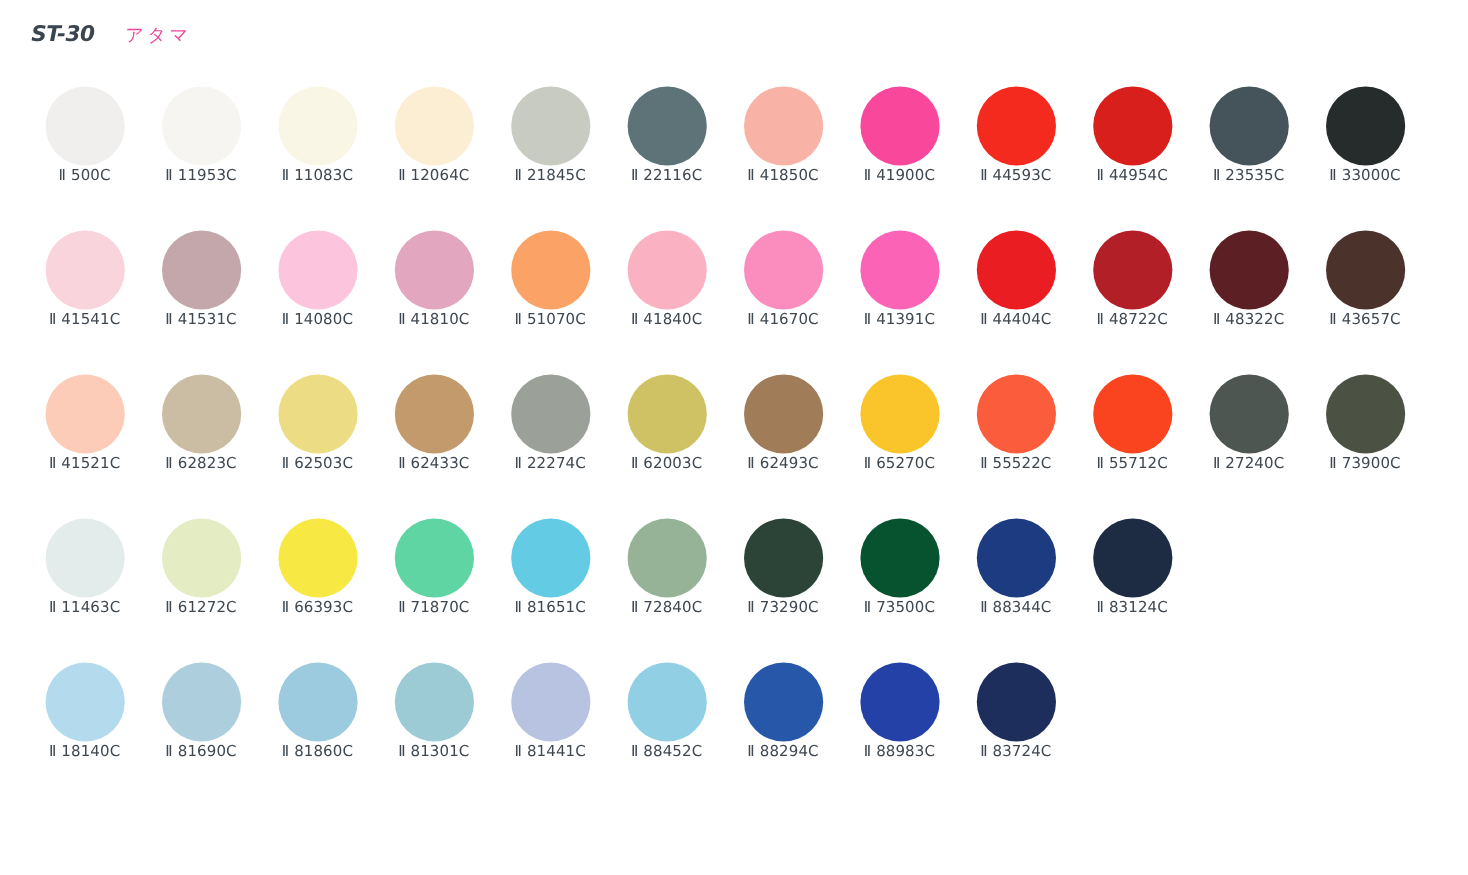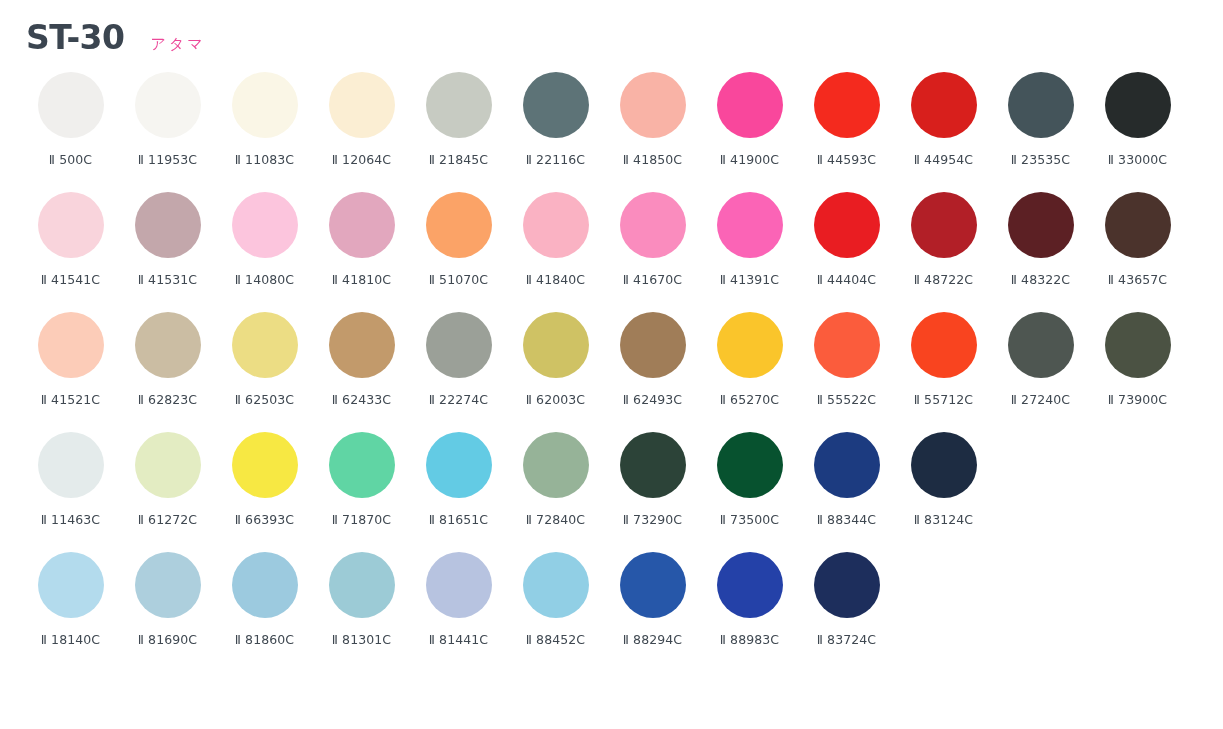--- a/index.html
+++ b/index.html
@@ -22,25 +22,26 @@
     padding: 18px 0 0 0;
   }
   
   .header {
     display: flex;
     align-items: baseline;
     padding-left: 26px;
     height: 52px;
   }
   .header-code {
-    font-size: 33px;
+    font-size: 18px;
     font-weight: bold;
     letter-spacing: -0.5px;
     color: #3b4550;
     font-family: "DejaVu Sans", sans-serif;
+    font-style: italic;
   }
   .header-name {
     font-size: 15px;
     color: #ec4899;
     margin-left: 26px;
     letter-spacing: 3px;
     font-family: "DejaVu Sans", sans-serif;
   }
   
   .grid {
@@ -59,21 +60,20 @@
     align-items: center;
   }
   .cell.empty { visibility: hidden; }
   .swatch {
     width: 66px;
     height: 66px;
     border-radius: 50%;
     margin-top: 2px;
   }
   .label {
-    margin-top: 14px;
     font-size: 12.5px;
     color: #3f4851;
     white-space: nowrap;
     font-family: "DejaVu Sans", sans-serif;
     letter-spacing: 0.1px;
   }
 </style>
 </head>
 <body>
 

